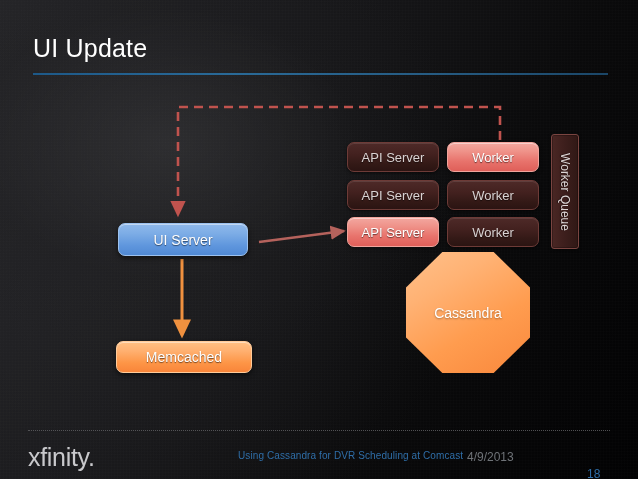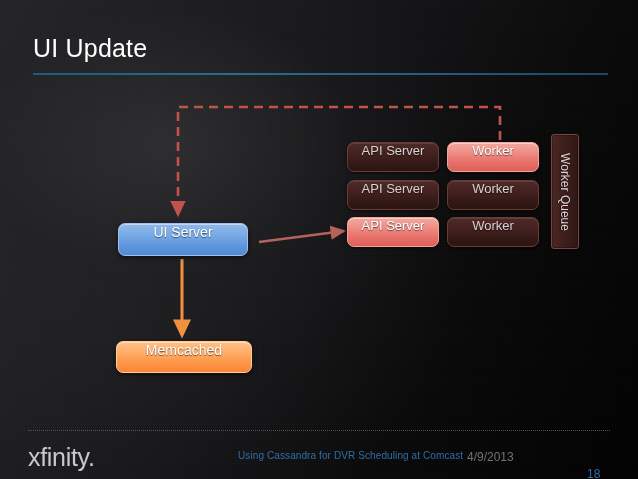--- a/index.html
+++ b/index.html
@@ -51,20 +51,21 @@
     height: 2px;
     background: linear-gradient(90deg, #1d5c8e 0%, #2a6e9e 35%, #275f88 70%, #1c4a6d 100%);
     opacity: 0.95;
   }
 
   
   .node {
     position: absolute;
     box-sizing: border-box;
     display: flex;
+    align-items: center;
     justify-content: center;
     border-radius: 7px;
     color: #f2f2f2;
     font-size: 13px;
     white-space: nowrap;
     text-shadow: 0 1px 1px rgba(0,0,0,0.55);
   }
 
   
   .n-dark {
@@ -246,20 +247,23 @@
   </div>
 
   <div class="node n-blue" style="left:118px; top:223px; width:130px; height:33px;">
     <span>UI Server</span>
   </div>
 
   <div class="node n-orange" style="left:116px; top:341px; width:136px; height:32px;">
     <span>Memcached</span>
   </div>
 
+  <div class="octagon" style="left:406px; top:252px; width:124px; height:121px;">
+    <span>Cassandra</span>
+  </div>
 
   <div class="footer-rule"></div>
   <div class="logo">
     <span>xfinity</span><span class="dot">.</span>
   </div>
   <div class="foot-center">Using Cassandra for DVR Scheduling at Comcast</div>
   <div class="foot-date">4/9/2013</div>
   <div class="foot-page">18</div>
 
 </div>

